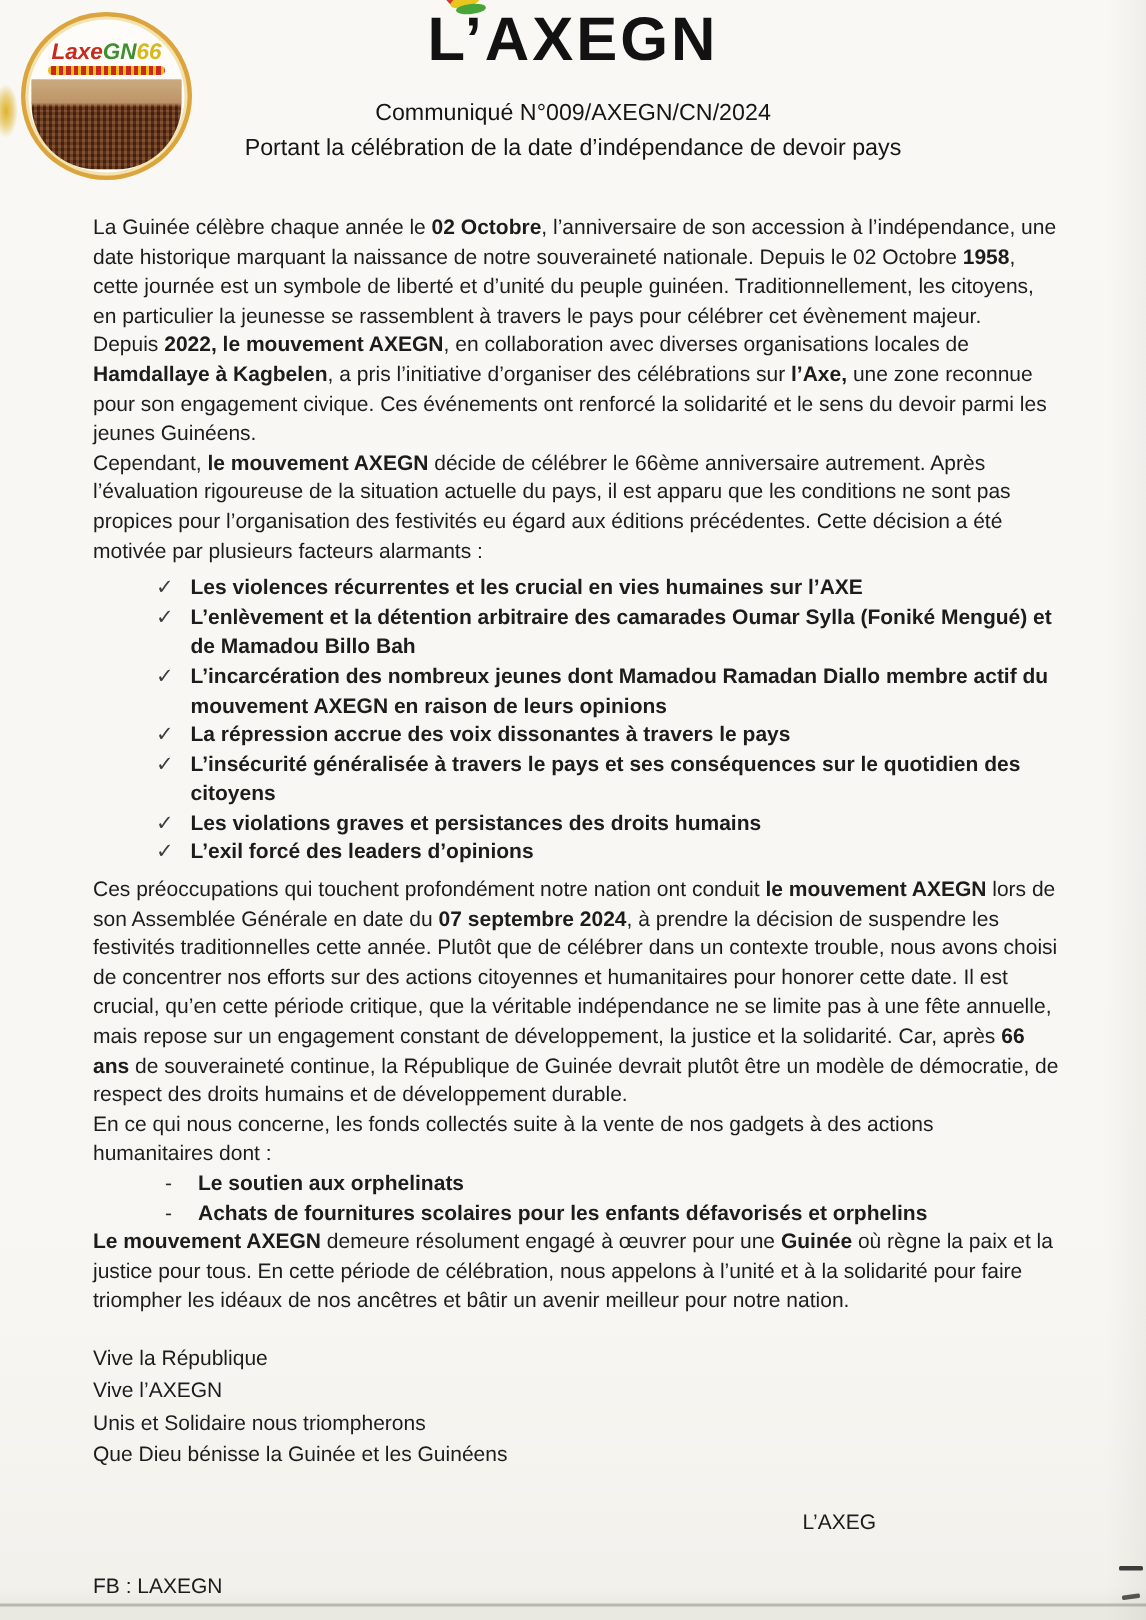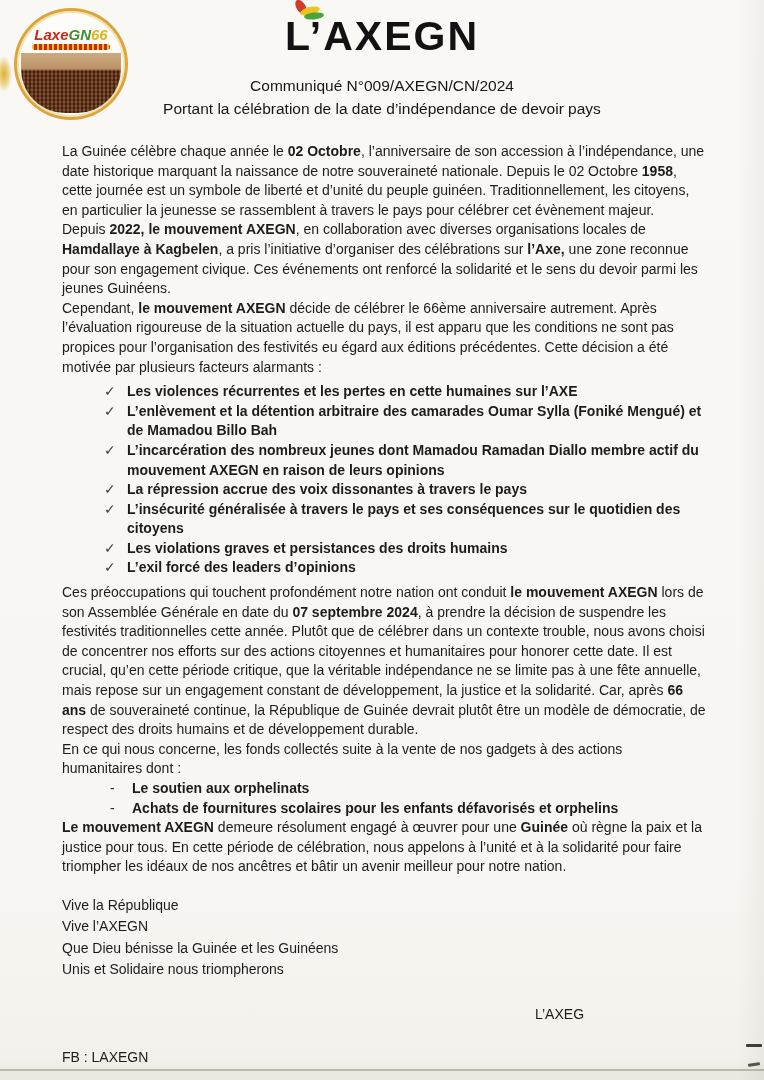--- a/index.html
+++ b/index.html
@@ -42,21 +42,21 @@
   }
   .logo-photo{
     flex:1;margin:0 4px 4px 4px;border-radius:0 0 44px 44px;
     background-color:#7a4a2e;
     background-image:
       linear-gradient(180deg,#cbaa80 0%,#bd9468 26%,rgba(0,0,0,0) 30%),
       repeating-linear-gradient(90deg,rgba(55,22,8,.55) 0 2px,rgba(150,95,55,.35) 2px 4px),
       repeating-linear-gradient(0deg,rgba(40,15,5,.5) 0 2px,rgba(0,0,0,0) 2px 4px);
   }
   .brand{
-    text-align:center;padding-top:14px;
+    text-align:center;padding-top:4px;
     font-weight:900;font-size:41px;line-height:44px;letter-spacing:2px;color:#121212;
   }
   .brand .pfx{position:relative;display:inline-block;}
   .brand .leaf{position:absolute;top:-15px;right:-3px;}
   .comm{
     margin-top:16px;text-align:center;font-weight:400;
     font-size:15.5px;line-height:23px;color:#161616;
   }
   
   .doc-body{
@@ -115,21 +115,21 @@
   </div>
 
   <div class="doc-body" id="doc-body">
 
   <p class="para"><span>La Guinée célèbre chaque année le </span><span class="b">02 Octobre</span><span>, l’anniversaire de son accession à l’indépendance, une date historique marquant la naissance de notre souveraineté nationale. Depuis le 02 Octobre </span><span class="b">1958</span><span>, cette journée est un symbole de liberté et d’unité du peuple guinéen. Traditionnellement, les citoyens, en particulier la jeunesse se rassemblent à travers le pays pour célébrer cet évènement majeur.</span></p>
       <p class="para"><span>Depuis </span><span class="b">2022, le mouvement AXEGN</span><span>, en collaboration avec diverses organisations locales de </span><span class="b">Hamdallaye à Kagbelen</span><span>, a pris l’initiative d’organiser des célébrations sur </span><span class="b">l’Axe,</span><span> une zone reconnue pour son engagement civique. Ces événements ont renforcé la solidarité et le sens du devoir parmi les jeunes Guinéens.</span></p>
       <p class="para"><span>Cependant, </span><span class="b">le mouvement AXEGN</span><span> décide de célébrer le 66ème anniversaire autrement. Après l’évaluation rigoureuse de la situation actuelle du pays, il est apparu que les conditions ne sont pas propices pour l’organisation des festivités eu égard aux éditions précédentes. Cette décision a été motivée par plusieurs facteurs alarmants :</span></p>
       <ul class="check-list">
         <li>
           <span class="marker">✓</span>
-          <span class="item-text">Les violences récurrentes et les pertes en cette humaines sur l’AXE</span>
+          <span class="item-text">Les violences récurrentes et les crucial en vies humaines sur l’AXE</span>
         </li>
         <li>
           <span class="marker">✓</span>
           <span class="item-text">L’enlèvement et la détention arbitraire des camarades Oumar Sylla (Foniké Mengué) et de Mamadou Billo Bah</span>
         </li>
         <li>
           <span class="marker">✓</span>
           <span class="item-text">L’incarcération des nombreux jeunes dont Mamadou Ramadan Diallo membre actif du mouvement AXEGN en raison de leurs opinions</span>
         </li>
         <li>
@@ -158,22 +158,22 @@
         </li>
         <li>
           <span class="marker">-</span>
           <span class="item-text">Achats de fournitures scolaires pour les enfants défavorisés et orphelins</span>
         </li>
       </ul>
       <p class="para"><span class="b">Le mouvement AXEGN</span><span> demeure résolument engagé à œuvrer pour une </span><span class="b">Guinée</span><span> où règne la paix et la justice pour tous. En cette période de célébration, nous appelons à l’unité et à la solidarité pour faire triompher les idéaux de nos ancêtres et bâtir un avenir meilleur pour notre nation.</span></p>
       <div class="closing-lines">
         <p class="para">Vive la République</p>
         <p class="para">Vive l’AXEGN</p>
+        <p class="para">Unis et Solidaire nous triompherons</p>
         <p class="para">Que Dieu bénisse la Guinée et les Guinéens</p>
-        <p class="para">Unis et Solidaire nous triompherons</p>
       </div>
       <div class="signature">L’AXEG</div>
       <div class="doc-footer">
         <p class="para">FB : LAXEGN</p>
         <p class="para">Siège : Cosa</p>
       </div>
     </div>
 
   <div class="smudge-yellow"></div>
   <div class="edge-mark-1"></div>

